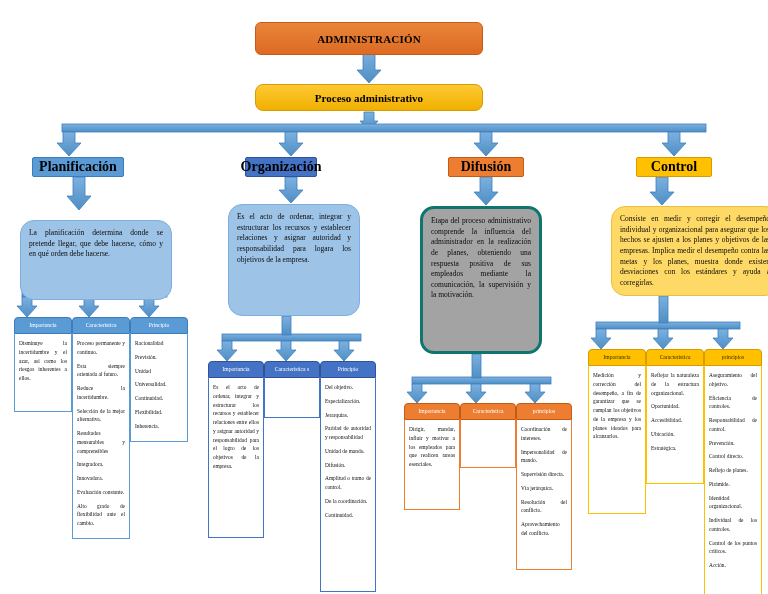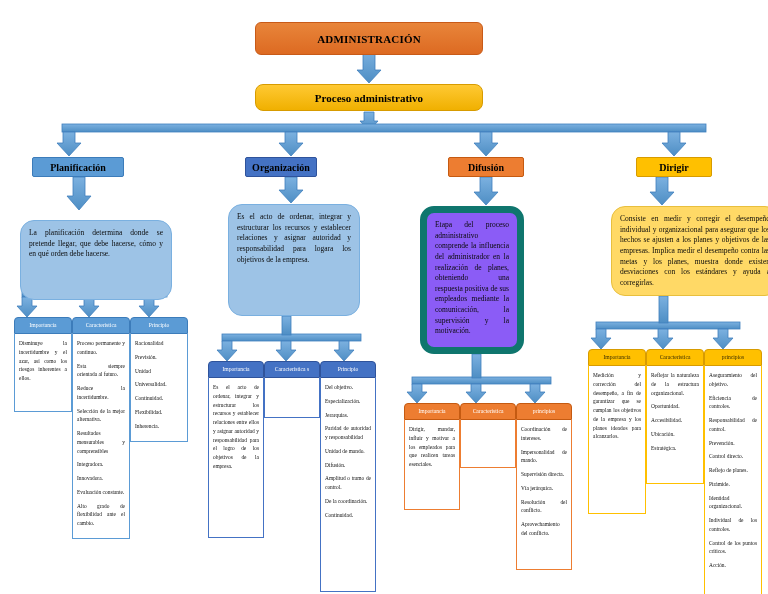--- a/index.html
+++ b/index.html
@@ -27,39 +27,39 @@
     background:linear-gradient(#ffc933,#f0b000);
     border:1px solid #d79b00;border-radius:8px;
     color:#000;font-weight:bold;font-size:11px;
     display:flex;align-items:center;justify-content:center;
   }
 
   
   .cat{
     height:20px;border-radius:2px;
     display:flex;align-items:center;justify-content:center;
-    font-weight:bold;font-size:10px;color:#000;
+    font-weight:bold;font-size:14px;color:#000;
   }
   .cat-plan   {left:32px; top:157px;width:92px; background:#5b9bd5;border:1px solid #3c7cba;}
   .cat-org    {left:245px;top:157px;width:72px; background:#4472c4;border:1px solid #2f539b;}
   .cat-dir    {left:448px;top:157px;width:76px; background:#ed7d31;border:1px solid #c55a11;}
   .cat-ctrl   {left:636px;top:157px;width:76px; background:#ffc000;border:1px solid #d79b00;}
 
   
   .desc{
     border-radius:14px;padding:7px 8px;
     font-size:7.5px;line-height:1.42;color:#0a0a0a;
     text-align:justify;box-sizing:border-box;
   }
   .desc-plan{left:20px; top:212px;width:152px;height:80px;
     background:#9dc3e6;border:1px solid #7ab0e0;margin-top:8px;}
   .desc-org {left:228px;top:204px;width:132px;height:112px;
     background:#9dc3e6;border:1px solid #7ab0e0;}
-  .desc-dir {left:420px;top:206px;width:104px;height:148px;
-    background:#8b5cf6;border:7px solid #0f766e;}
+  .desc-dir {left:420px;top:206px;width:122px;height:148px;
+    background:#a3a3a3;border:3px solid #0f766e;}
   .desc-ctrl{left:568px;top:206px;width:168px;height:90px;
     background:#ffd966;border:1px solid #e8bf3e;margin-left:43px;}
 
   
   .tbl{position:absolute;display:flex;align-items:flex-start;}
   .col{box-sizing:border-box;display:flex;flex-direction:column;}
   .th{
     height:17px;border-radius:4px 4px 0 0;
     display:flex;align-items:center;justify-content:center;
     font-size:5.6px;color:#fff;text-align:center;line-height:1.05;
@@ -143,21 +143,21 @@
       <rect x="659" y="296" width="9" height="27"></rect>
     </g>
   </svg>
 
   <div class="node box-admin">ADMINISTRACIÓN</div>
   <div class="node box-proceso">Proceso administrativo</div>
 
   <div class="node cat cat-plan">Planificación</div>
   <div class="node cat cat-org">Organización</div>
   <div class="node cat cat-dir">Difusión</div>
-  <div class="node cat cat-ctrl">Dirigir</div>
+  <div class="node cat cat-ctrl">Control</div>
 
   <div class="node desc desc-plan">La planificación determina donde se pretende llegar, que debe hacerse, cómo y en qué orden debe hacerse.</div>
   <div class="node desc desc-org">Es el acto de ordenar, integrar y estructurar los recursos y establecer relaciones y asignar autoridad y responsabilidad para logara los objetivos de la empresa.</div>
   <div class="node desc desc-dir">Etapa del proceso administrativo comprende la influencia del administrador en la realización de planes, obteniendo una respuesta positiva de sus empleados mediante la comunicación, la supervisión y la motivación.</div>
   <div class="node desc desc-ctrl">Consiste en medir y corregir el desempeño individual y organizacional para asegurar que los hechos se ajusten a los planes y objetivos de las empresas. Implica medir el desempeño contra las metas y los planes, muestra donde existen desviaciones con los estándares y ayuda a corregirlas.</div>
 
   <div class="tbl" id="tbl-plan" style="left:14px;top:317px;">
       <div class="col" style="width: 58px;">
         <div class="th th-blue">Importancia</div>
         <div class="td td-blue" style="min-height: 78px;">

